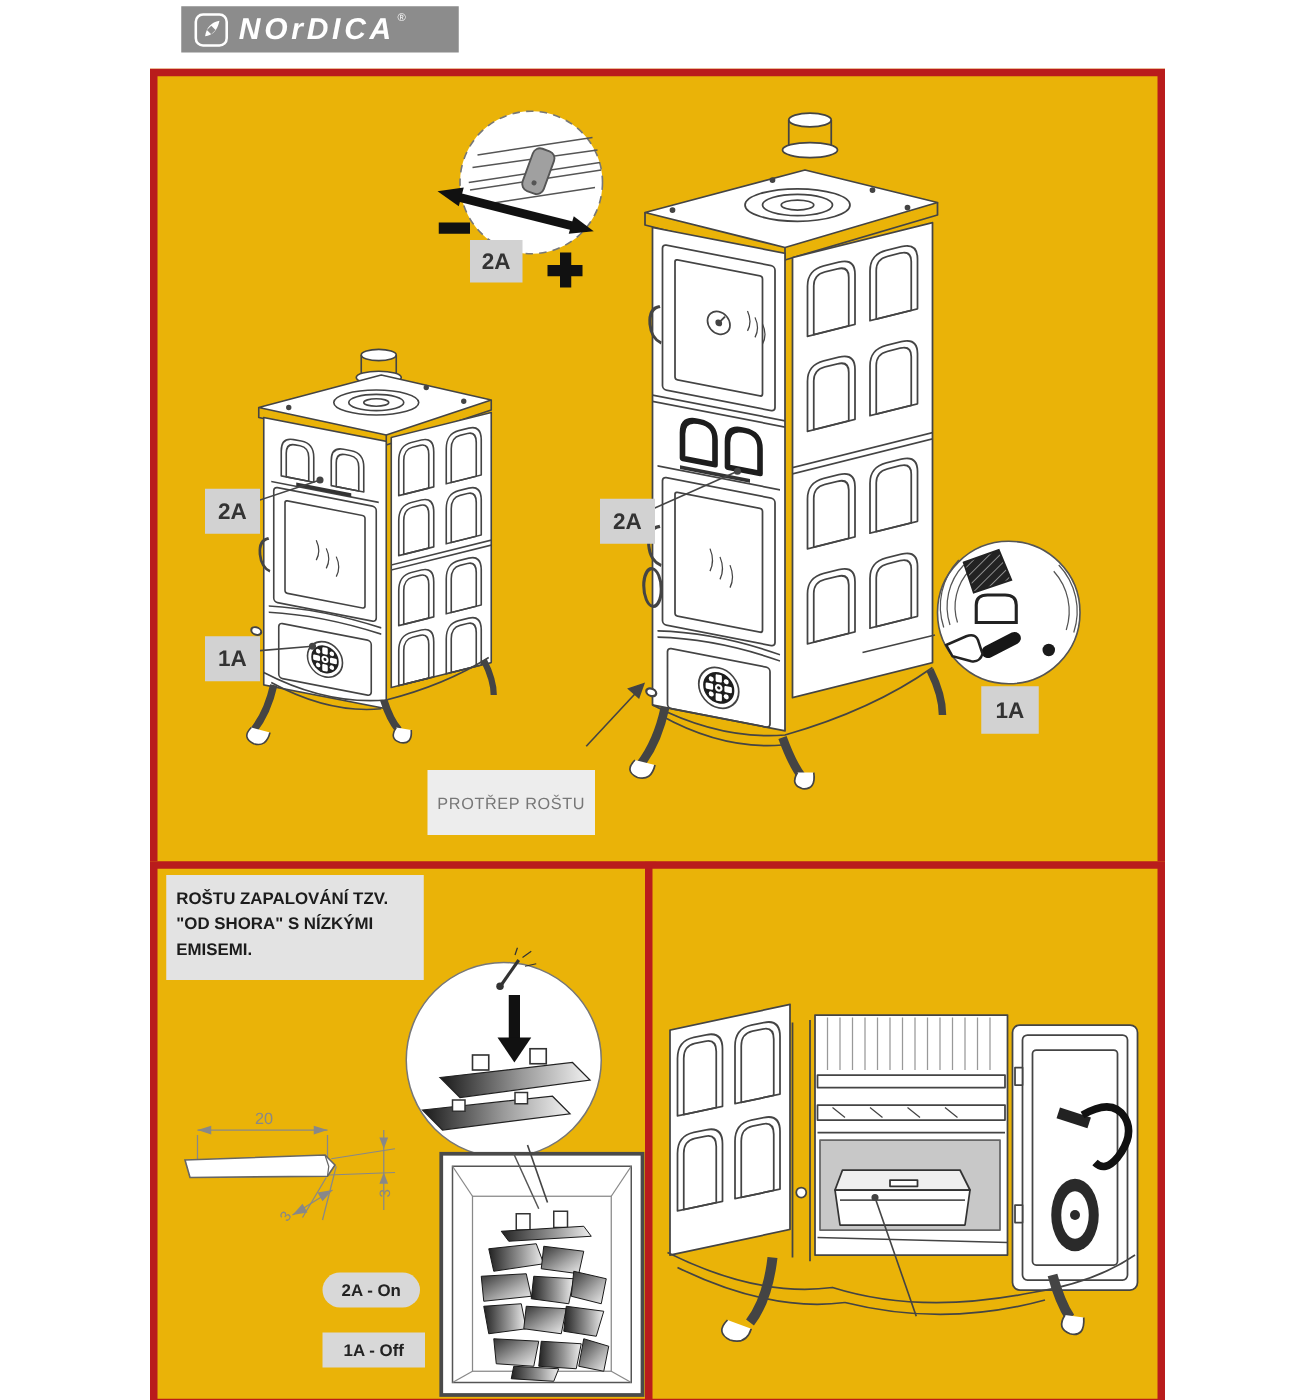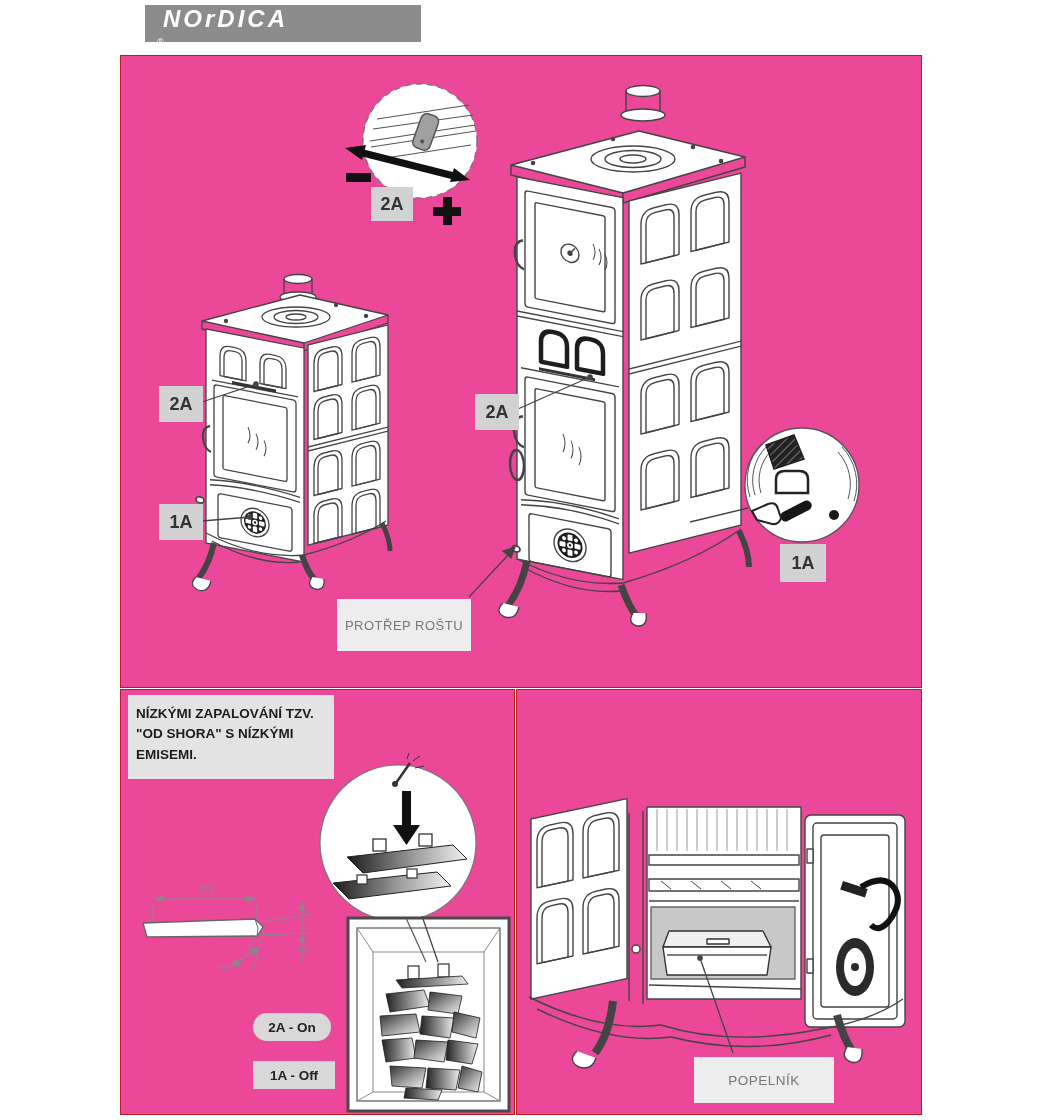--- a/index.html
+++ b/index.html
@@ -1,29 +1,29 @@
 <!DOCTYPE html>
 <html><head>
 <meta charset="utf-8">
 <style>
   html,body{margin:0;padding:0;background:#fff;}
   #page{position:relative;width:1040px;height:1120px;background:#fff;
         font-family:"Liberation Sans",sans-serif;overflow:hidden;}
   .abs{position:absolute;}
-  .panel{position:absolute;border:1px solid #b91c1c;background:#ec4899;}
-  .banner{position:absolute;left:145px;top:5px;width:276px;height:37px;background:#8c8c8c;
-          display:flex;padding-left:10px;box-sizing:border-box;flex-direction:column;}
+  .panel{position:absolute;border:6px solid #b91c1c;background:#eab308;}
+  .banner{position:absolute;left:145px;top:5px;width:222px;height:37px;background:#8c8c8c;
+          display:flex;align-items:center;padding-left:10px;box-sizing:border-box;}
   .banner .brand{color:#fff;font-weight:bold;font-style:italic;font-size:24px;
                  letter-spacing:3px;margin-left:8px;}
   .banner .reg{color:#fff;font-size:9px;align-self:flex-start;margin-top:4px;margin-left:2px;}
   .taglabel{position:absolute;background:#d2d2d2;color:#333;font-weight:bold;font-size:18px;
             display:flex;align-items:center;justify-content:center;z-index:6;}
   .notebox{position:absolute;background:#ededed;color:#777;font-size:13px;
            display:flex;align-items:center;justify-content:center;text-align:center;
-           letter-spacing:0.5px;z-index:6;}
+           letter-spacing:0.5px;z-index:6;margin-top:12px;}
   .instruction{position:absolute;background:#e3e3e3;color:#1c1c1c;font-weight:bold;
                font-size:13.5px;line-height:1.5;padding:9px 8px;box-sizing:border-box;z-index:6;}
   .legendbox{position:absolute;background:#d8d8d8;color:#222;font-weight:bold;font-size:13.5px;
              display:flex;align-items:center;justify-content:center;z-index:6;}
   .caption{position:absolute;left:0;width:100%;text-align:center;color:#1a1a1a;
            font-weight:bold;font-size:13.5px;z-index:6;}
   .minus-bar{position:absolute;width:25px;height:9px;background:#111;z-index:6;}
   .plus-shape{position:absolute;width:28px;height:28px;z-index:6;}
   .plus-shape::before{content:"";position:absolute;left:0;top:10px;width:28px;height:9px;background:#111;}
   .plus-shape::after{content:"";position:absolute;left:10px;top:0;width:9px;height:28px;background:#111;}
@@ -259,21 +259,21 @@
 
     <div class="taglabel" style="left:659px;top:488px;width:46px;height:38px;">1A</div>
 
     <div class="notebox" style="left:216px;top:543px;width:134px;height:52px;">PROTŘEP ROŠTU</div>
 
   </div>
 
   <div class="panel" style="left:120px;top:689px;width:393px;height:424px;">
 
     <div class="instruction" style="left:7px;top:5px;width:206px;height:84px;">
-      <div>NÍZKÝMI ZAPALOVÁNÍ TZV.</div>
+      <div>ROŠTU ZAPALOVÁNÍ TZV.</div>
       <div>"OD SHORA" S NÍZKÝMI</div>
       <div>EMISEMI.</div>
     </div>
 
     <svg class="abs" style="left:192px;top:63px;" width="170" height="185" viewBox="0 0 170 185">
       <defs>
         <linearGradient id="wg" x1="0" y1="0" x2="1" y2="0">
           <stop offset="0" stop-color="#1a1a1a"></stop>
             <stop offset="0.55" stop-color="#9a9a9a"></stop>
           <stop offset="1" stop-color="#f2f2f2"></stop>
@@ -420,21 +420,20 @@
         <path d="M8,208 Q80,244 140,236 Q210,258 300,240 Q350,232 382,210"></path>
         <path d="M16,220 Q90,256 150,248"></path>
         <path d="M150,248 Q230,268 310,246"></path>
         <path d="M92,212 q-4,34 -18,52" stroke-width="8"></path>
         <path d="M56,262 q-10,10 2,16 q13,4 17,-9" fill="#fff"></path>
         <path d="M316,226 q6,22 14,34" stroke-width="8"></path>
         <path d="M326,258 q-7,11 4,15 q12,3 11,-13" fill="#fff"></path>
       </g>
     </svg>
 
-    <div class="notebox" style="left:177px;top:367px;width:140px;height:46px;font-size:13.5px;">POPELNÍK</div>
   </div>
 
   <svg class="abs" style="left:0;top:0;z-index:5;pointer-events:none;" width="1040" height="1120" viewBox="0 0 1040 1120">
     <g stroke="#444" stroke-width="1.3" fill="#444">
       <line x1="202" y1="402" x2="256" y2="384"></line>
         <circle cx="256" cy="384" r="2.2"></circle>
       <line x1="202" y1="521" x2="250" y2="517"></line>
         <circle cx="250" cy="517" r="2.2"></circle>
       <line x1="518" y1="409" x2="590" y2="377"></line>
         <circle cx="590" cy="377" r="2.2"></circle>

